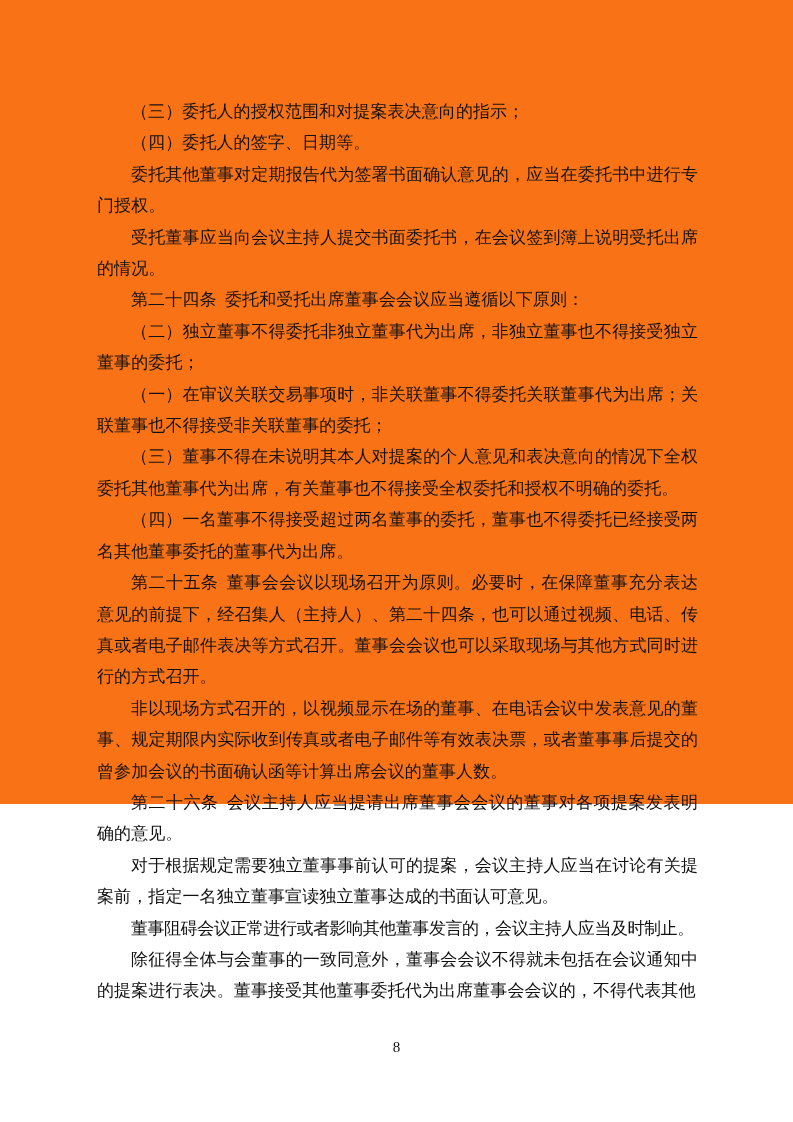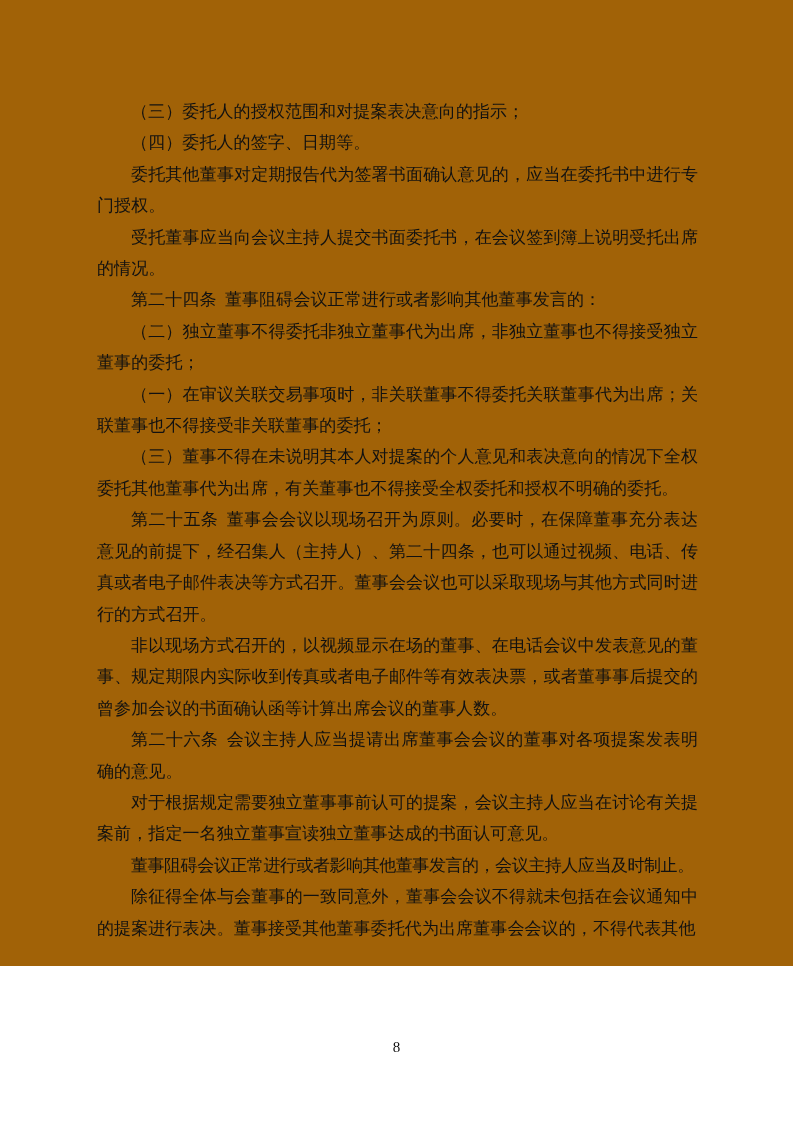--- a/index.html
+++ b/index.html
@@ -9,22 +9,22 @@
     height: 1122px;
     position: relative;
     font-family: "Liberation Serif", "DejaVu Serif", serif;
     color: #111111;
     overflow: hidden;
   }
   .page {
     position: absolute;
     left: 0; top: 0;
     width: 793px;
-    height: 966px;
-    background: #a16207;
+    height: 804px;
+    background: #f97316;
   }
   .content {
     position: absolute;
     left: 97px;
     top: 96px;
     width: 601px;
     font-size: 17px;
     line-height: 31.4px;
     text-align: justify;
     text-justify: inter-ideograph;
@@ -57,28 +57,29 @@
   <div class="content">
 
     <p class="para">（三）委托人的授权范围和对提案表决意向的指示；</p>
 
     <p class="para">（四）委托人的签字、日期等。</p>
 
     <p class="para">委托其他董事对定期报告代为签署书面确认意见的，应当在委托书中进行专门授权。</p>
 
     <p class="para">受托董事应当向会议主持人提交书面委托书，在会议签到簿上说明受托出席的情况。</p>
 
-    <p class="para"><span class="art">第二十四条</span><span>董事阻碍会议正常进行或者影响其他董事发言的：</span></p>
+    <p class="para"><span class="art">第二十四条</span><span>委托和受托出席董事会会议应当遵循以下原则：</span></p>
 
     <p class="para">（二）独立董事不得委托非独立董事代为出席，非独立董事也不得接受独立董事的委托；</p>
 
     <p class="para">（一）在审议关联交易事项时，非关联董事不得委托关联董事代为出席；关联董事也不得接受非关联董事的委托；</p>
 
     <p class="para">（三）董事不得在未说明其本人对提案的个人意见和表决意向的情况下全权委托其他董事代为出席，有关董事也不得接受全权委托和授权不明确的委托。</p>
 
+    <p class="para">（四）一名董事不得接受超过两名董事的委托，董事也不得委托已经接受两名其他董事委托的董事代为出席。</p>
 
     <p class="para"><span class="art">第二十五条</span><span>董事会会议以现场召开为原则。必要时，在保障董事充分表达意见的前提下，经召集人（主持人）、第二十四条，也可以通过视频、电话、传真或者电子邮件表决等方式召开。董事会会议也可以采取现场与其他方式同时进行的方式召开。</span></p>
 
     <p class="para">非以现场方式召开的，以视频显示在场的董事、在电话会议中发表意见的董事、规定期限内实际收到传真或者电子邮件等有效表决票，或者董事事后提交的曾参加会议的书面确认函等计算出席会议的董事人数。</p>
 
     <p class="para"><span class="art">第二十六条</span><span>会议主持人应当提请出席董事会会议的董事对各项提案发表明确的意见。</span></p>
 
     <p class="para">对于根据规定需要独立董事事前认可的提案，会议主持人应当在讨论有关提案前，指定一名独立董事宣读独立董事达成的书面认可意见。</p>
 
     <p class="para tight">董事阻碍会议正常进行或者影响其他董事发言的，会议主持人应当及时制止。</p>

